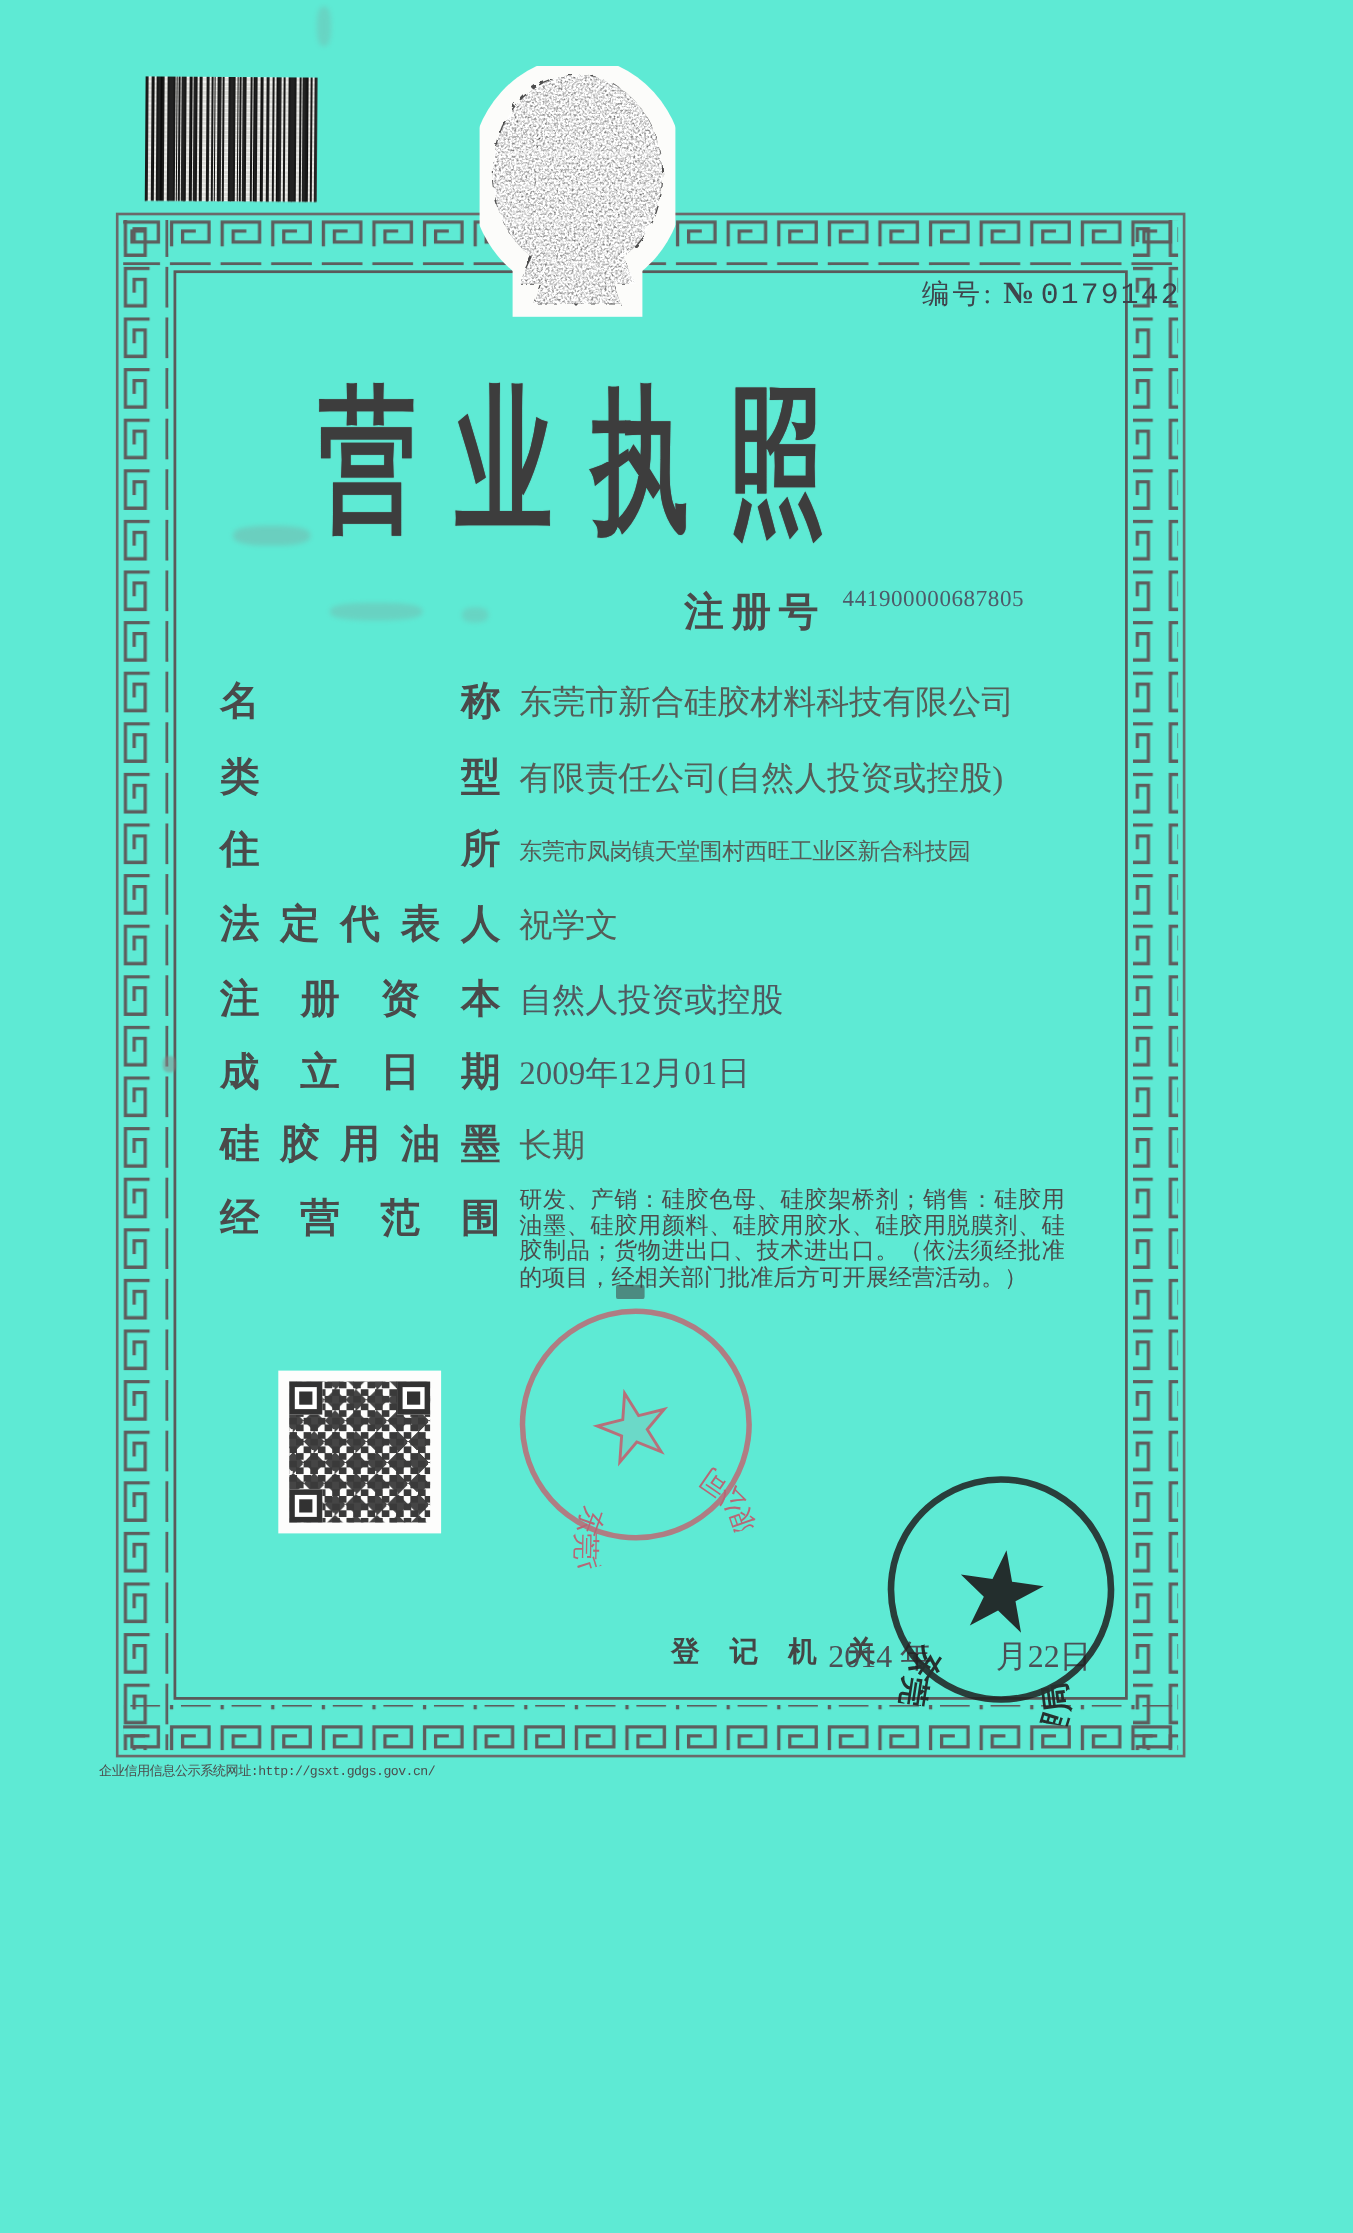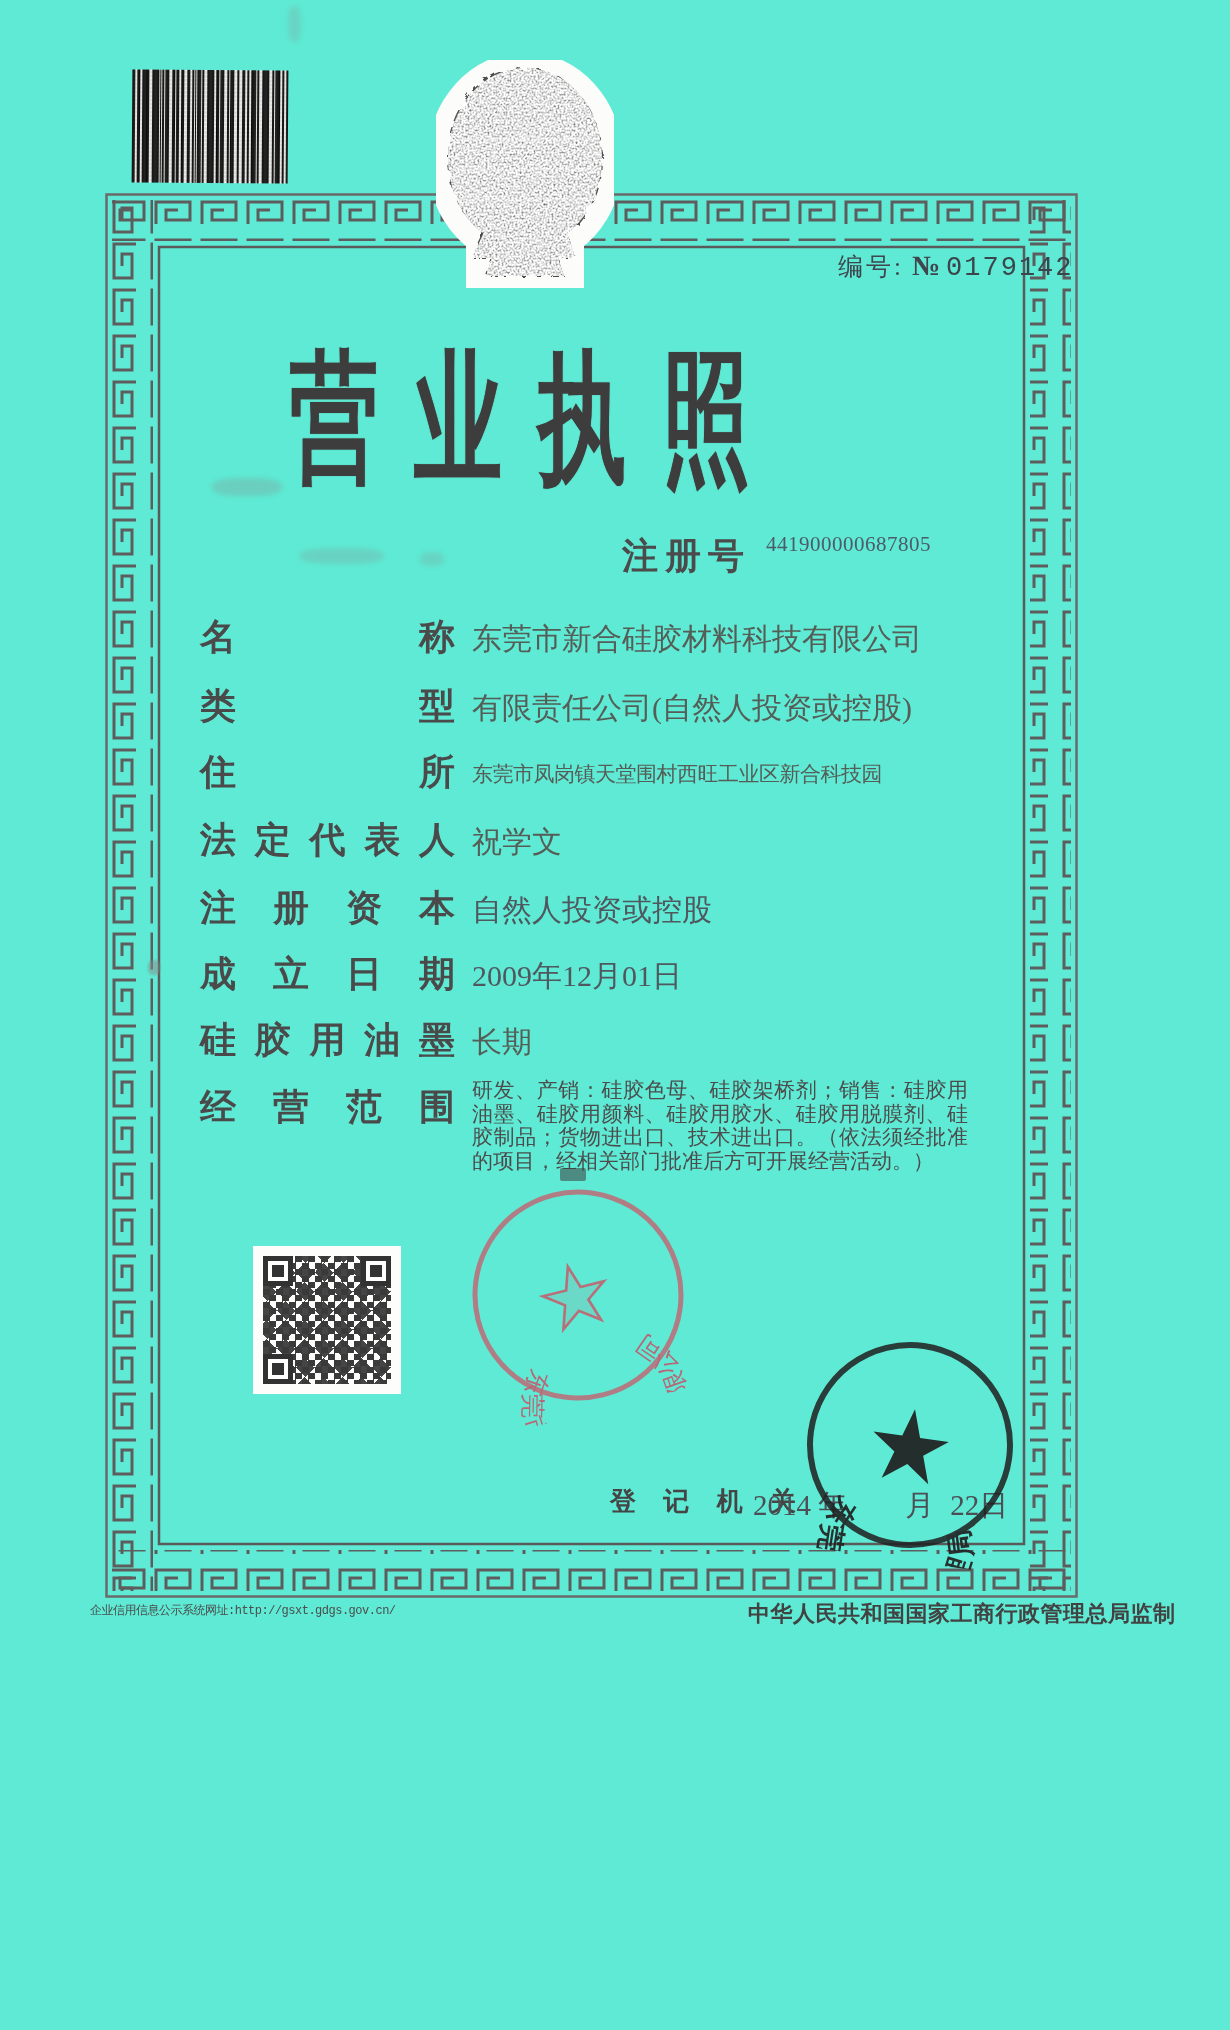--- a/index.html
+++ b/index.html
@@ -88,21 +88,21 @@
   .company-seal{position:absolute;left:461px;top:1178px;transform:rotate(-14deg);opacity:.88;}
   .registry-seal{position:absolute;left:795px;top:1330px;transform:rotate(8deg);opacity:.92;}
   
   .registry-label{
     position:absolute;left:610px;top:1484px;width:186px;
     font-size:26px;font-weight:600;color:#454545;
     text-align:justify;text-align-last:justify;
   }
   .issue-date{position:absolute;left:753px;top:1486px;font-size:29px;color:#4b4f55;white-space:nowrap;}
   .issue-date .d-month{margin-left:58px;}
-  .issue-date .d-day{margin-left:16px;}
+  .issue-date .d-day{margin-left:0;}
   
   .footer-left{
     position:absolute;left:90px;top:1602px;font-size:12px;color:#4c4c4c;
     font-family:"Liberation Mono","DejaVu Sans Mono",monospace;letter-spacing:-.5px;
   }
   .footer-right{position:absolute;left:748px;top:1599px;font-size:22px;font-weight:600;color:#424242;letter-spacing:.5px;}
 </style>
 </head>
 <body>
 
@@ -230,21 +230,20 @@
       <path id="arcBlk" d="M 62 168 A 75 75 0 1 0 168 168" fill="none"></path>
     </defs>
     <circle cx="115" cy="115" r="100" fill="none" stroke="#1f1f1f" stroke-width="6" opacity=".92"></circle>
     <path transform="translate(115,119) scale(0.8)" fill="#1f1f1f" d="M0,-50 L11.23,-15.45 L47.55,-15.45 L18.17,5.9 L29.39,40.45 L0,19.1 L-29.39,40.45 L-18.17,5.9 L-47.55,-15.45 L-11.23,-15.45 Z"></path>
     <text font-size="28" font-weight="bold" fill="#222222" letter-spacing="4">
       <textPath xlink:href="#arcBlk" href="#arcBlk" startOffset="10">东莞市工商行政管理局</textPath>
     </text>
   </svg>
 
   <div class="footer-left">企业信用信息公示系统网址:http://gsxt.gdgs.gov.cn/</div>
-  <div class="footer-right">中华人民共和国国家工商行政管理总局监制</div>
 
   <div class="smudge" style="left:288px;top:6px;width:13px;height:36px;opacity:.22"></div>
   <div class="smudge" style="left:212px;top:478px;width:70px;height:18px;opacity:.28"></div>
   <div class="smudge" style="left:300px;top:548px;width:84px;height:16px;opacity:.24"></div>
   <div class="smudge" style="left:420px;top:552px;width:24px;height:14px;opacity:.22"></div>
   <div class="smudge" style="left:148px;top:960px;width:12px;height:15px;opacity:.5;filter:blur(1px)"></div>
   <div class="smudge" style="left:560px;top:1168px;width:26px;height:13px;opacity:.55;filter:blur(.6px);background:#3e3e3e;border-radius:2px"></div>
 </div>
 
 </body></html>

